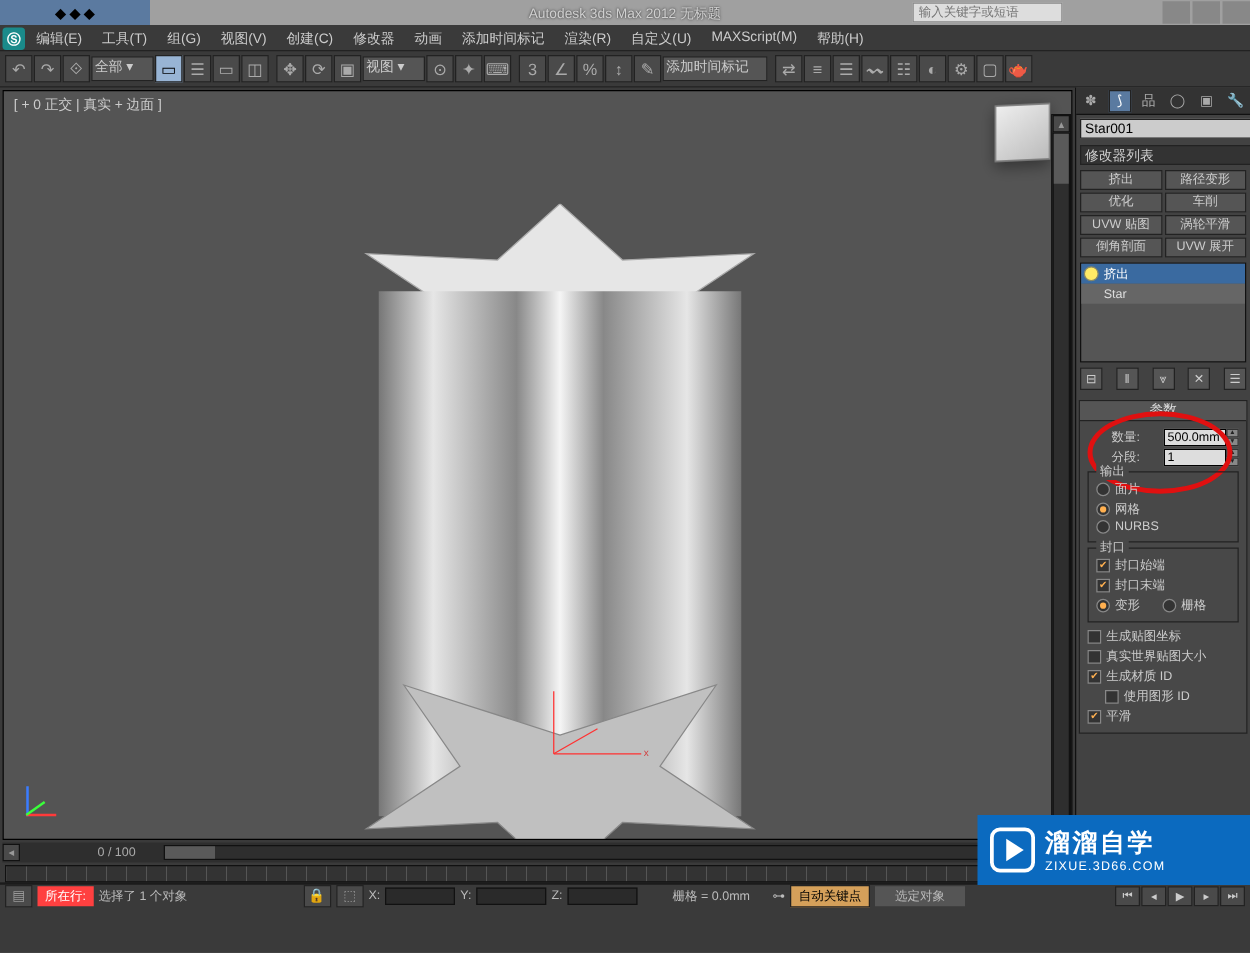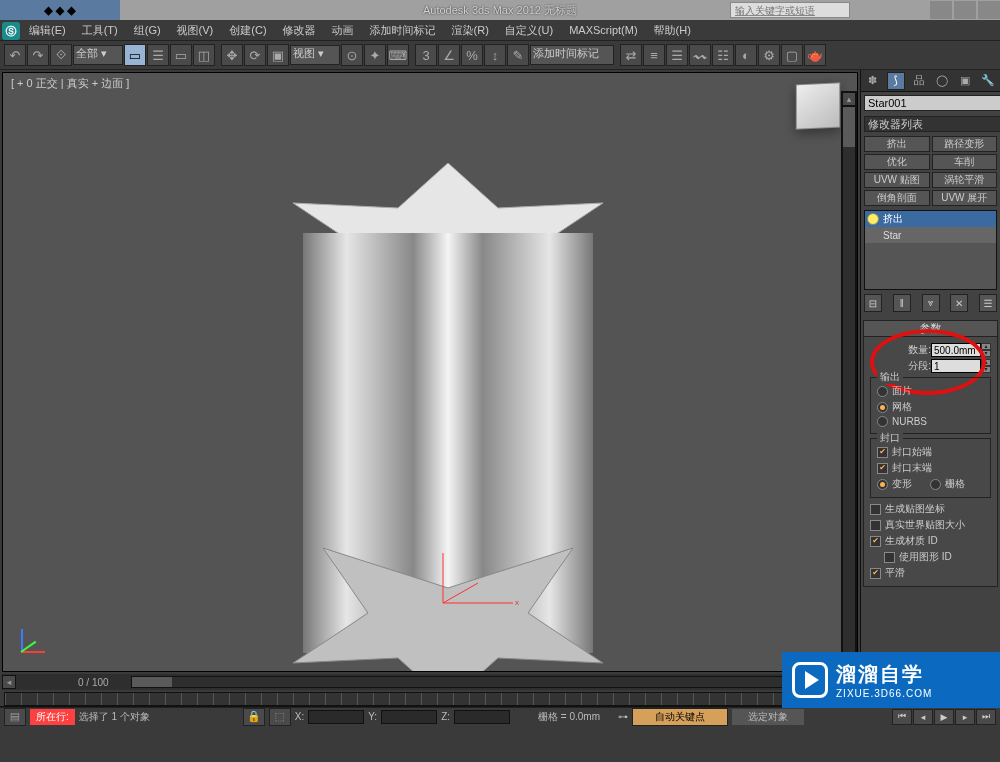--- a/index.html
+++ b/index.html
@@ -2,21 +2,21 @@
 <html><head>
 <meta charset="utf-8">
 <style>
   * { margin: 0; padding: 0; box-sizing: border-box; font-family: "Microsoft YaHei", SimSun, Arial, sans-serif; }
   body { width: 1000px; height: 762px; background: #3a3a3a; color: #c8c8c8; font-size: 11px; overflow: hidden; position: relative; }
   
   
   .title-bar { height: 20px; background: #a0a0a0; display: flex; align-items: center; position: relative; }
   .title-bar .logo-area { width: 120px; height: 100%; background: #5b7aa0; display: flex; align-items: center; justify-content: center; color: #000; font-weight: bold; }
   .title-bar .title-text { position: absolute; left: 50%; transform: translateX(-50%); color: #d0d0d0; text-shadow: 0 0 2px #222; }
-  .title-bar .search { position: absolute; right: 150px; width: 120px; height: 16px; background: #ddd; border: 1px solid #888; color: #888; font-size: 10px; padding-left: 4px; text-decoration: underline; }
+  .title-bar .search { position: absolute; right: 150px; width: 120px; height: 16px; background: #ddd; border: 1px solid #888; color: #888; font-size: 10px; padding-left: 4px; }
   .title-bar .right-btns { position: absolute; right: 0; display: flex; gap: 2px; }
   .title-bar .right-btns span { width: 22px; height: 18px; background: #888; display:inline-block; }
   
   
   .menu-bar { height: 20px; background: #3a3a3a; display: flex; align-items: center; padding-left: 22px; gap: 2px; }
   .menu-bar span { padding: 2px 7px; color: #ccc; cursor: default; }
   .menu-bar .max-logo { width:18px; height:18px; background:#1a8a8a; border-radius:3px; position:absolute; left:2px; top:22px; display:flex;align-items:center;justify-content:center;color:#fff;font-weight:bold; }
   
   
   .toolbar { height: 30px; background: #3a3a3a; border-top:1px solid #222; border-bottom:1px solid #222; display:flex; align-items:center; padding: 0 4px; gap:1px; }
@@ -71,21 +71,21 @@
   .mod-stack .bulb { width:12px; height:12px; background:#ffeb66; border-radius:50%; margin-right:4px; border:1px solid #886; }
   .mod-stack .item.n2 { background:#666; color:#ddd; }
   
   .stack-tools { display:flex; margin:2px 3px; gap:2px; justify-content:space-between;}
   .stack-tools span { width:18px; height:18px; background:#555; border:1px solid #222; display:inline-flex;align-items:center;justify-content:center;color:#ccc;font-size:10px;}
   
   .rollout { margin:6px 2px 0 2px; border:1px solid #222; background:#484848; }
   .rollout-head { height:16px; background:#555; border-bottom:1px solid #222; color:#ddd; font-size:11px; text-align:center; line-height:15px; }
   .rollout-body { padding:4px 6px; position:relative; }
   
-  .param-row { display:flex; align-items:center; margin:2px 0; gap:0; justify-content:flex-end;}
+  .param-row { display:flex; align-items:center; margin:2px 0; gap:19px; justify-content:flex-end;}
   .param-row label { color:#ccc; font-size:10px; }
   .spinner-wrap { display:flex; }
   .spinner { width:50px; height:14px; background:#ddd; border:1px solid #000; color:#000; font-size:10px; padding-left:2px; }
   .spin-btns { width:10px; display:flex; flex-direction:column; }
   .spin-btns span { height:7px; background:#888; border:1px solid #333; font-size:6px; line-height:5px; text-align:center; color:#222;}
   
   .red-ellipse { position:absolute; border:4px solid #e01010; border-radius:50%; width:116px; height:66px; top:-8px; left:6px; pointer-events:none; }
   
   .group-box { border:1px solid #222; margin:4px 0; padding:4px 4px 4px 6px; position:relative; }
   .group-box > .gb-title { position:absolute; top:-8px; left:6px; background:#484848; padding:0 3px; font-size:10px; color:#ccc;}
@@ -98,21 +98,21 @@
   
   .bottom-area { height:56px; background:#3a3a3a; border-top:1px solid #111; display:flex; flex-direction:column; }
   .ts-btn { width:22px;height:18px;background:#4a4a4a;border:1px solid #222;color:#999;font-size:11px;display:inline-flex;align-items:center;justify-content:center;}
   .track-ruler { height:14px; margin:0 4px; background:#333; border:1px solid #111; background-image:repeating-linear-gradient(90deg,#555 0,#555 1px,transparent 1px,transparent 16px);}
   .status-row { display:flex; align-items:center; height:18px; gap:4px; padding:0 4px; font-size:10px; color:#bbb; border-top:1px solid #222;}
   .status-row input{ height:14px; background:#2a2a2a; border:1px solid #111; color:#ccc; font-size:10px; padding:0 2px; width:56px;}
   .status-label { width:70px; }
   .tag-current { background:#ff4040; color:#fff; padding:1px 6px; }
   .play-btns { display:flex; gap:1px; margin-left:auto;}
   .play-btns span{ width:20px;height:16px;background:#4a4a4a;border:1px solid #222;color:#ccc;font-size:9px;display:inline-flex;align-items:center;justify-content:center;}
-  .key-btn { padding:1px 22px; background:#d5a05a; color:#000; border:1px solid #222;}
+  .key-btn { padding:1px 6px; background:#d5a05a; color:#000; border:1px solid #222;}
   
   
   .watermark { position:absolute; right:0; bottom:54px; width:218px; height:56px; background:#0b6abf; display:flex; align-items:center; padding-left:10px; gap:8px; }
   .wm-play { width:36px;height:36px;border:3px solid #fff;border-radius:8px;display:flex;align-items:center;justify-content:center;}
   .wm-play::after{content:"";border-left:14px solid #fff;border-top:9px solid transparent;border-bottom:9px solid transparent;margin-left:4px;}
   .wm-text { display:flex; flex-direction:column; color:#fff; }
   .wm-text .big { font-size:20px; font-weight:bold; letter-spacing:2px;}
   .wm-text .small { font-size:10px; letter-spacing:1px;}
   .vp-rscroll{position:absolute;right:0;top:18px;bottom:0;width:16px;background:#2e2e2e;border:1px solid #111;display:flex;flex-direction:column;}
   .vp-rscroll .vs-track{height:auto;flex:1;}

